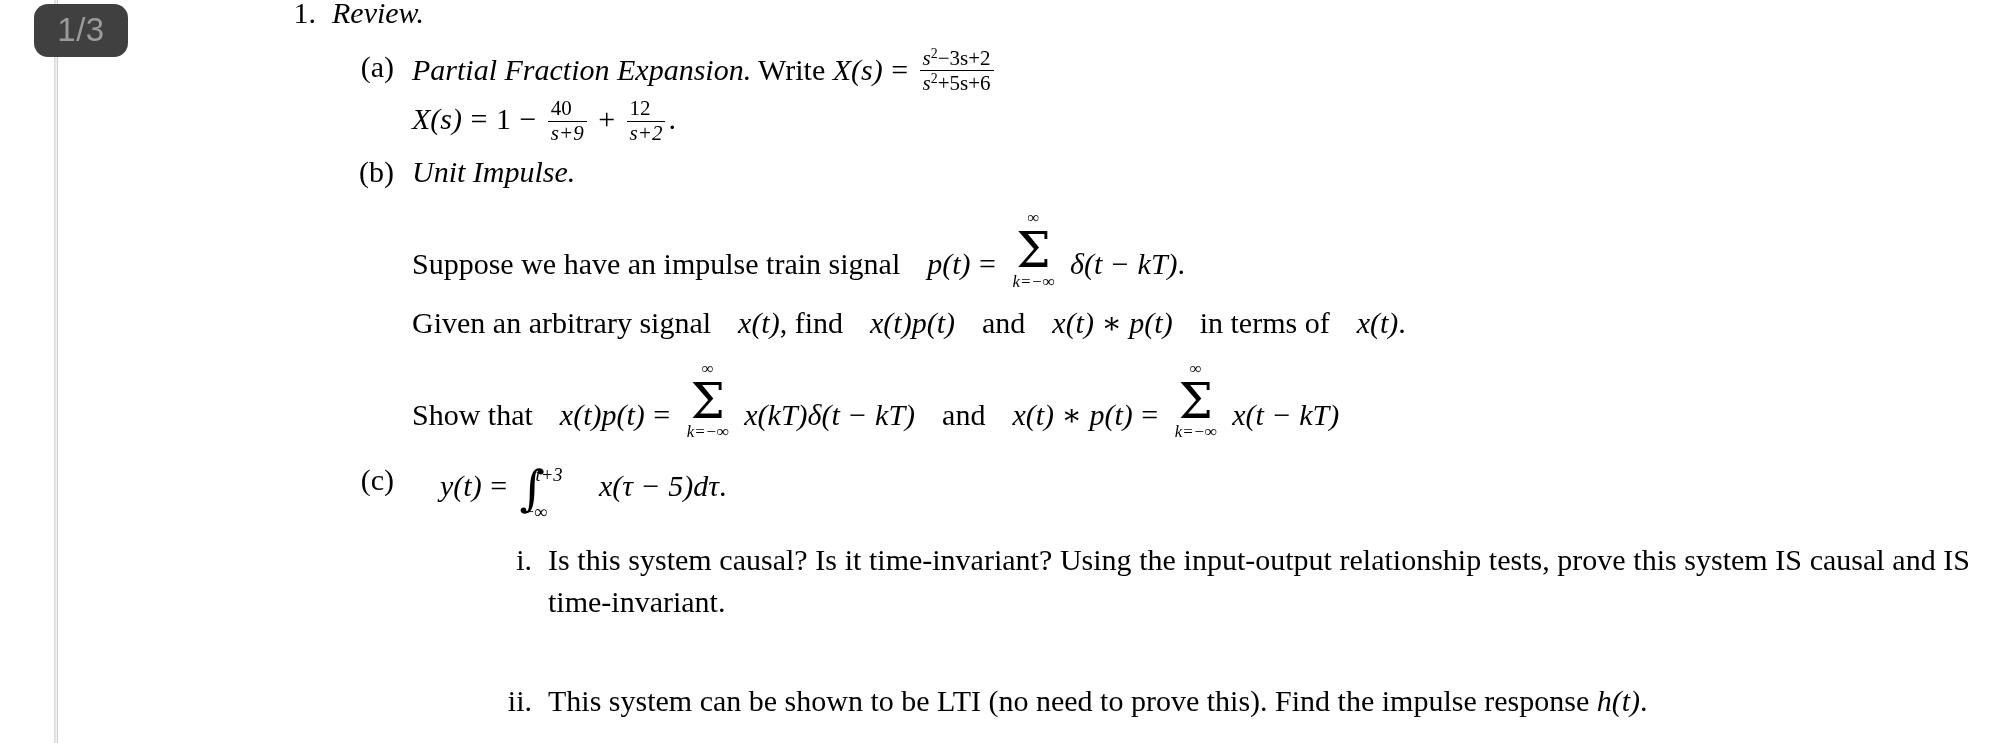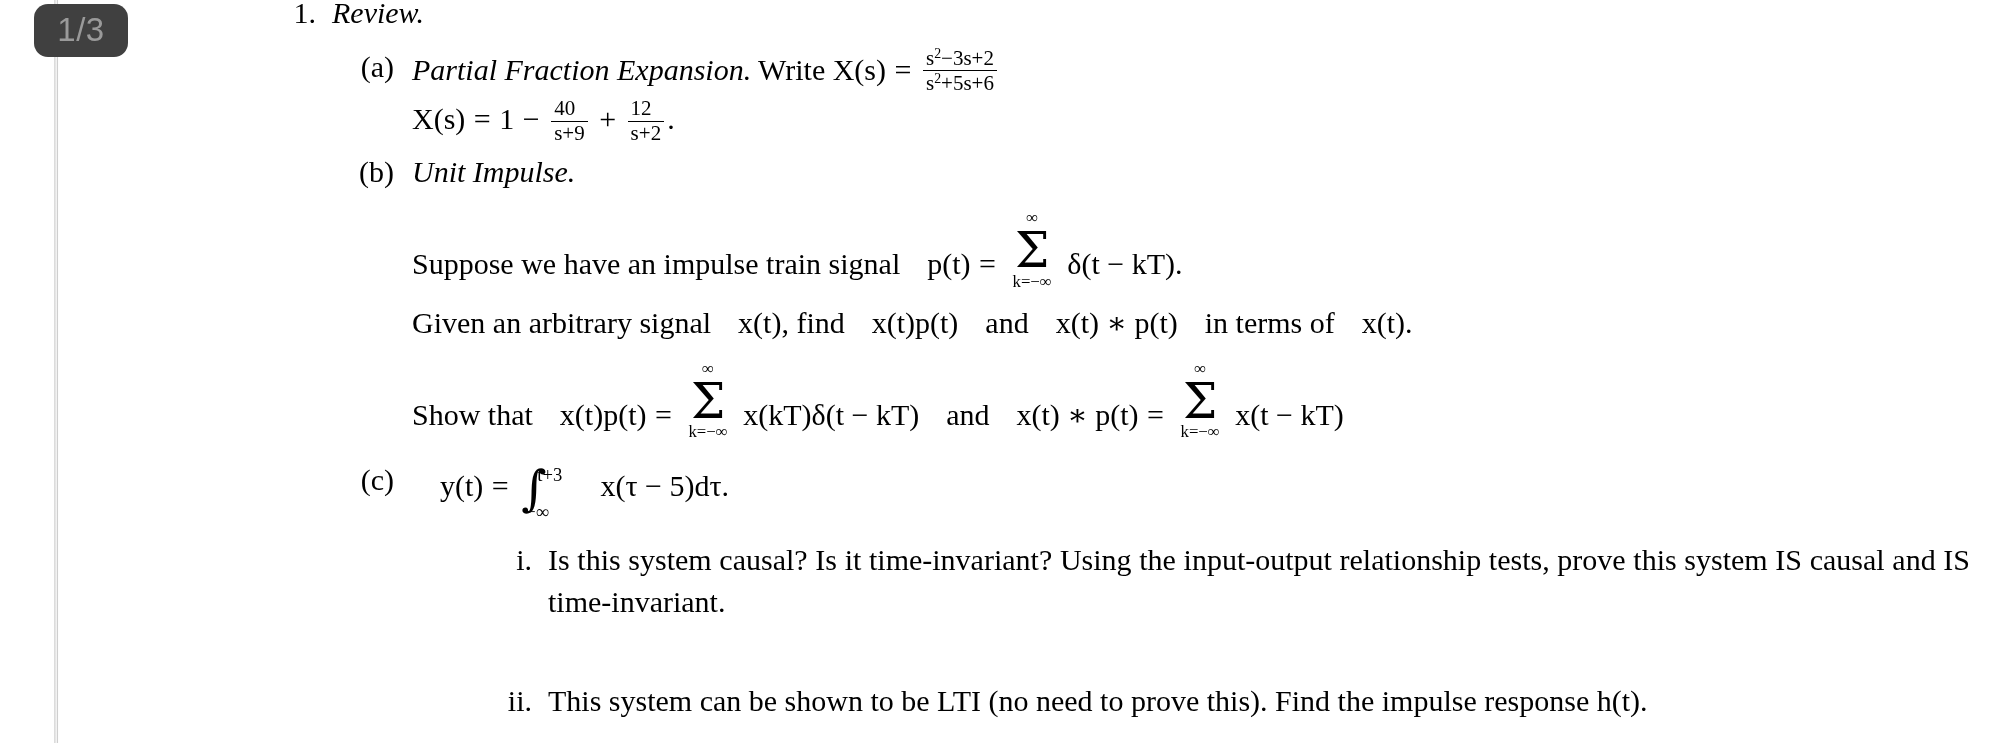--- a/index.html
+++ b/index.html
@@ -107,21 +107,21 @@
   .para {
     font-size: 30px;
     line-height: 1.42;
     text-align: justify;
     text-justify: inter-word;
   }
   .para.nojust { text-align: left; }
   .emph {
     font-style: italic;
   }
-  .mi { }
+  .mi { font-style: italic; }
 
   .tight { line-height: 1.38; }
 
   .block-line {
     font-size: 30px;
     line-height: 1.55;
     white-space: nowrap;
   }
   .indent-eq { padding-left: 28px; }
 

